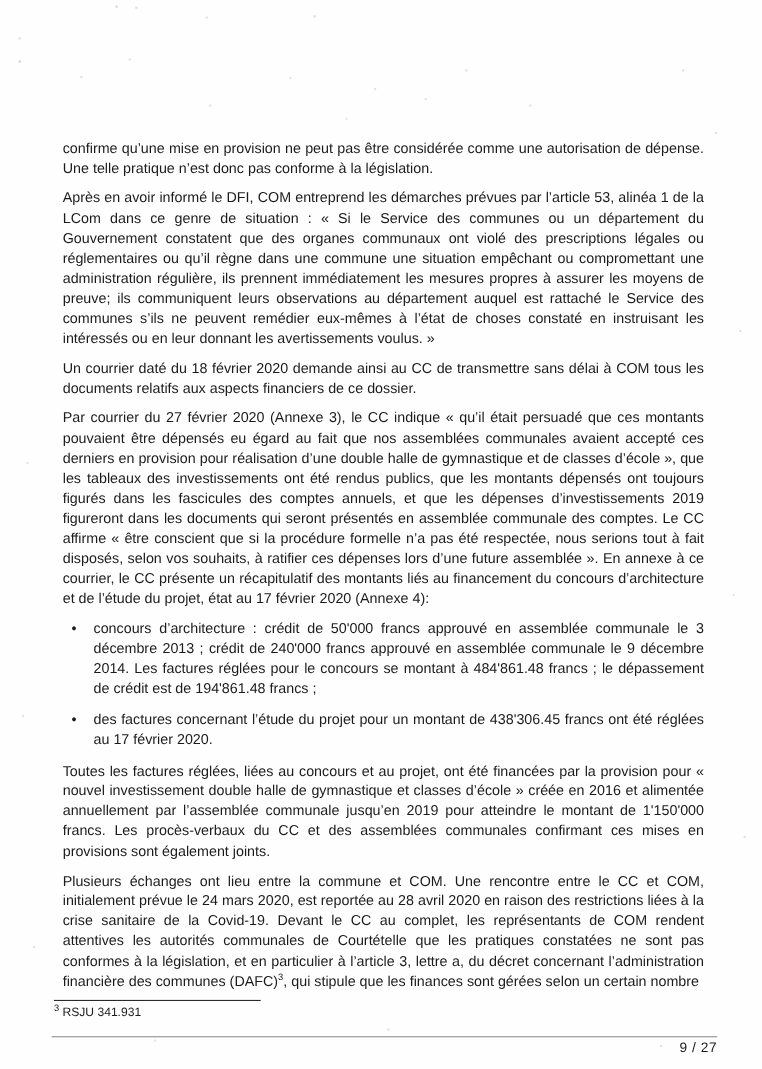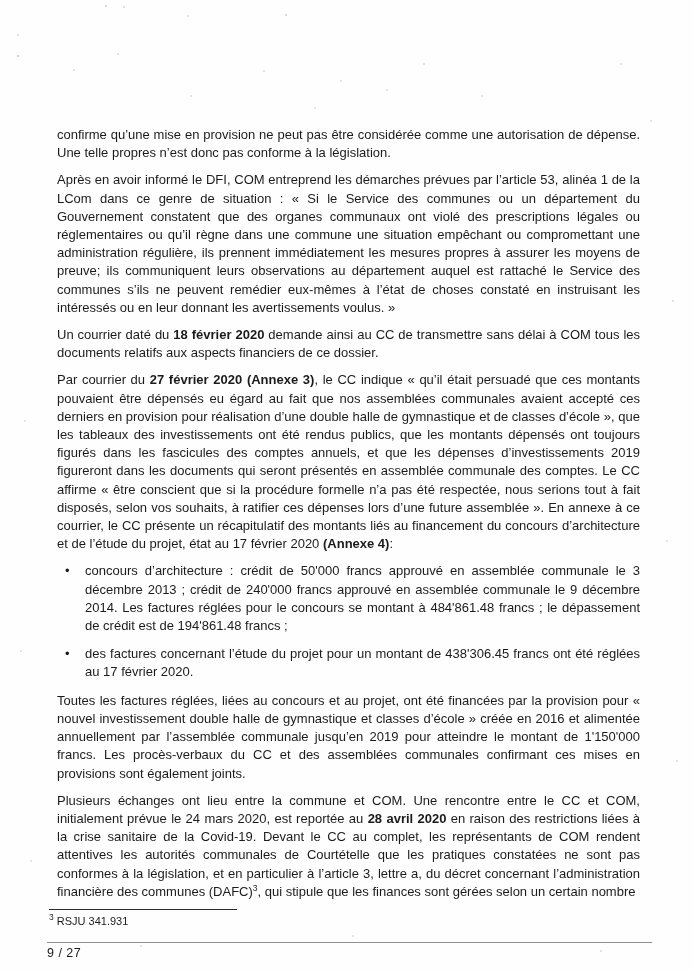--- a/index.html
+++ b/index.html
@@ -40,54 +40,54 @@
     font-size: 13px;
     line-height: 18.2px;
     text-align: justify;
   }
   .para { margin: 0 0 9px 0; }
   .bullet { position: relative; padding-left: 28px; margin: 0 0 10px 0; }
   .bullet .dot {
     position: absolute; left: 8px; top: 0;
     font-size: 13px;
   }
-  b { font-weight: bold; }
+  b { font-weight: normal; }
   sup { font-size: 8.5px; line-height: 0; vertical-align: super; }
   .footnote-area {
     position: absolute; left: 49px; top: 909px;
     color: #1b1b1b;
   }
   .footnote-rule {
     width: 188px; height: 0;
     border-top: 1.6px solid #2a2a2a;
     margin-bottom: 5px;
   }
   .footnote-text { font-size: 11px; }
   .footer-area {
     position: absolute; left: 47px; right: 41px; top: 942px;
     border-top: 1px solid #8f8f8f;
-    text-align: left;
+    text-align: right;
     color: #1b1b1b;
   }
   .page-number {
     display: inline-block;
     margin-top: 2px;
     font-size: 12.5px;
     letter-spacing: .5px;
   }
 </style>
 </head>
 <body>
 
 <div class="page">
   <div class="noise"></div>
 
   <div class="content">
 
-  <div class="para"><span>confirme qu’une mise en provision ne peut pas être considérée comme une autorisation de dépense. Une telle propres n’est donc pas conforme à la législation.</span></div>
+  <div class="para"><span>confirme qu’une mise en provision ne peut pas être considérée comme une autorisation de dépense. Une telle pratique n’est donc pas conforme à la législation.</span></div>
       <div class="para"><span>Après en avoir informé le DFI, COM entreprend les démarches prévues par l’article 53, alinéa 1 de la LCom dans ce genre de situation : « Si le Service des communes ou un département du Gouvernement constatent que des organes communaux ont violé des prescriptions légales ou réglementaires ou qu’il règne dans une commune une situation empêchant ou compromettant une administration régulière, ils prennent immédiatement les mesures propres à assurer les moyens de preuve; ils communiquent leurs observations au département auquel est rattaché le Service des communes s’ils ne peuvent remédier eux-mêmes à l’état de choses constaté en instruisant les intéressés ou en leur donnant les avertissements voulus. »</span></div>
       <div class="para"><span>Un courrier daté du </span><b>18 février 2020</b><span> demande ainsi au CC de transmettre sans délai à COM tous les documents relatifs aux aspects financiers de ce dossier.</span></div>
       <div class="para"><span>Par courrier du </span><b>27 février 2020</b><span> </span><b>(Annexe 3)</b><span>, le CC indique « qu’il était persuadé que ces montants pouvaient être dépensés eu égard au fait que nos assemblées communales avaient accepté ces derniers en provision pour réalisation d’une double halle de gymnastique et de classes d’école », que les tableaux des investissements ont été rendus publics, que les montants dépensés ont toujours figurés dans les fascicules des comptes annuels, et que les dépenses d’investissements 2019 figureront dans les documents qui seront présentés en assemblée communale des comptes. Le CC affirme « être conscient que si la procédure formelle n’a pas été respectée, nous serions tout à fait disposés, selon vos souhaits, à ratifier ces dépenses lors d’une future assemblée ». En annexe à ce courrier, le CC présente un récapitulatif des montants liés au financement du concours d’architecture et de l’étude du projet, état au 17 février 2020 </span><b>(Annexe 4)</b><span>:</span></div>
       <div class="bullet"><span class="dot">•</span><span>concours d’architecture : crédit de 50'000 francs approuvé en assemblée communale le 3 décembre 2013 ; crédit de 240'000 francs approuvé en assemblée communale le 9 décembre 2014. Les factures réglées pour le concours se montant à 484'861.48 francs ; le dépassement de crédit est de 194'861.48 francs ;</span></div>
       <div class="bullet"><span class="dot">•</span><span>des factures concernant l’étude du projet pour un montant de 438'306.45 francs ont été réglées au 17 février 2020.</span></div>
       <div class="para"><span>Toutes les factures réglées, liées au concours et au projet, ont été financées par la provision pour « nouvel investissement double halle de gymnastique et classes d’école » créée en 2016 et alimentée annuellement par l’assemblée communale jusqu’en 2019 pour atteindre le montant de 1'150'000 francs. Les procès-verbaux du CC et des assemblées communales confirmant ces mises en provisions sont également joints.</span></div>
       <div class="para"><span>Plusieurs échanges ont lieu entre la commune et COM. Une rencontre entre le CC et COM, initialement prévue le 24 mars 2020, est reportée au </span><b>28 avril 2020</b><span> en raison des restrictions liées à la crise sanitaire de la Covid-19. Devant le CC au complet, les représentants de COM rendent attentives les autorités communales de Courtételle que les pratiques constatées ne sont pas conformes à la législation, et en particulier à l’article 3, lettre a, du décret concernant l’administration financière des communes (DAFC)</span><sup>3</sup><span>, qui stipule que les finances sont gérées selon un certain nombre</span></div>
     </div>
 
   <div class="footnote-area">

